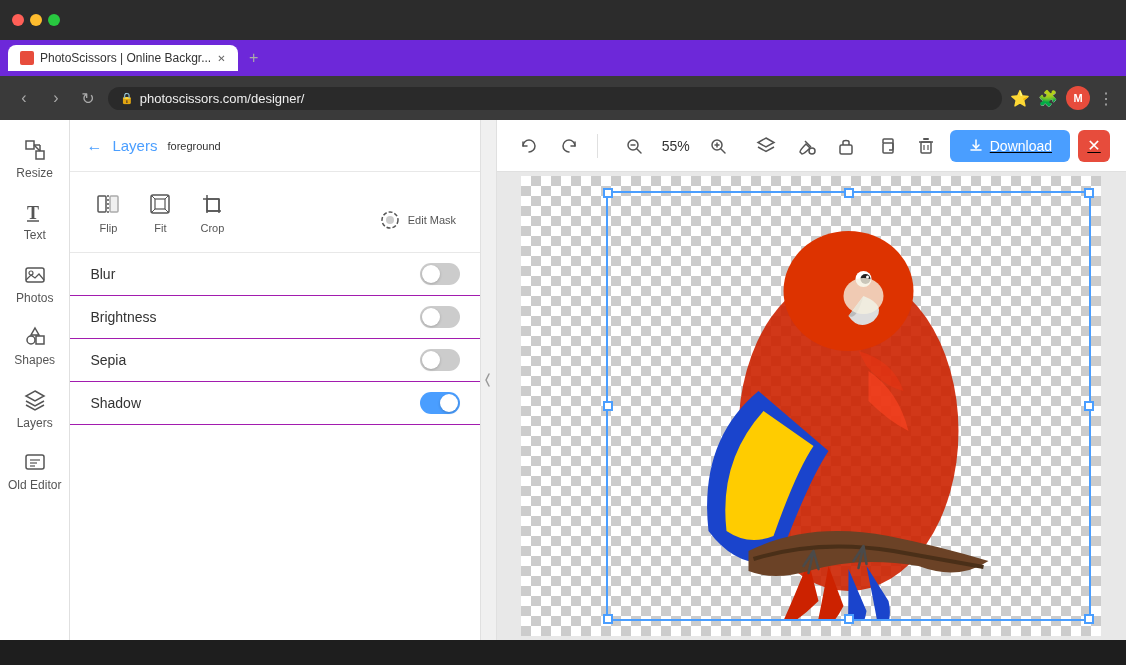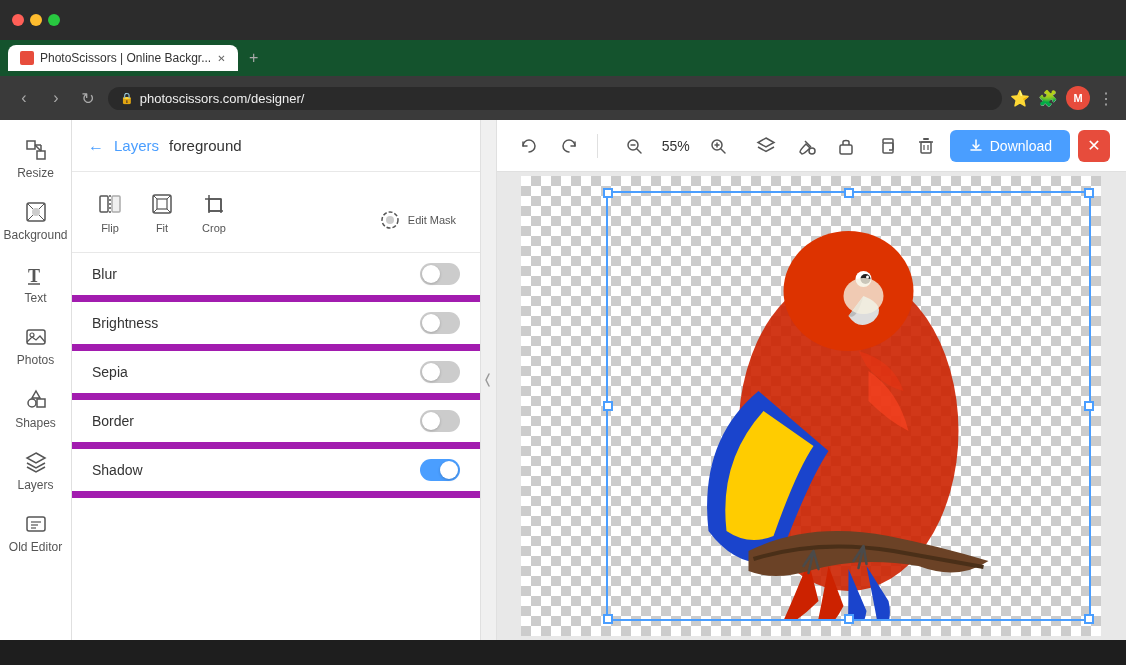--- a/index.html
+++ b/index.html
@@ -6,21 +6,21 @@
     body { font-family: -apple-system, BlinkMacSystemFont, 'Segoe UI', sans-serif; background: #1e1e1e; width: 1126px; height: 665px; overflow: hidden; }
 
     
     .browser-chrome { background: #2c2c2c; width: 100%; }
     .browser-titlebar { display: flex; align-items: center; padding: 8px 12px; gap: 8px; height: 40px; }
     .traffic-lights { display: flex; gap: 6px; }
     .traffic-light { width: 12px; height: 12px; border-radius: 50%; }
     .tl-red { background: #ff5f57; }
     .tl-yellow { background: #febc2e; }
     .tl-green { background: #28c840; }
-    .browser-tab-bar { display: flex; align-items: center; padding: 0 8px; height: 36px; background: #14532d; }
+    .browser-tab-bar { display: flex; align-items: center; padding: 0 8px; height: 36px; background: #6d28d9; }
     .browser-tab { display: flex; align-items: center; gap: 6px; background: #fff; border-radius: 8px 8px 0 0; padding: 6px 12px; font-size: 12px; color: #333; min-width: 180px; }
     .browser-tab-favicon { width: 14px; height: 14px; background: #e74c3c; border-radius: 2px; }
     .browser-tab-close { margin-left: auto; color: #666; font-size: 10px; }
     .browser-tab-new { width: 24px; height: 24px; display: flex; align-items: center; justify-content: center; color: #aaa; font-size: 16px; margin-left: 4px; }
     .browser-nav { display: flex; align-items: center; gap: 8px; padding: 6px 12px; background: #3a3a3a; height: 44px; }
     .nav-btn { color: #aaa; font-size: 16px; cursor: pointer; width: 24px; height: 24px; display: flex; align-items: center; justify-content: center; }
     .address-bar { flex: 1; background: #2a2a2a; border-radius: 20px; padding: 4px 12px; font-size: 13px; color: #eee; display: flex; align-items: center; gap: 6px; }
     .address-lock { color: #aaa; font-size: 11px; }
     .nav-right { display: flex; align-items: center; gap: 8px; color: #aaa; }
 
@@ -42,39 +42,39 @@
 
     
     .panel-toolbar { display: flex; align-items: flex-end; gap: 8px; padding: 12px 16px; border-bottom: 1px solid #e8e8e8; }
     .tool-btn { display: flex; flex-direction: column; align-items: center; gap: 4px; cursor: pointer; padding: 6px 8px; border-radius: 6px; }
     .tool-icon { width: 28px; height: 28px; display: flex; align-items: center; justify-content: center; color: #555; }
     .tool-label { font-size: 11px; color: #555; }
     .edit-mask-btn { display: flex; flex-direction: row; align-items: center; gap: 4px; cursor: pointer; padding: 6px 8px; border-radius: 6px; margin-left: auto; }
 
     
     .filters-list { flex: 1; overflow-y: auto; }
-    .filter-row { display: flex; align-items: center; justify-content: space-between; padding: 10px 20px; border-bottom: 7px solid #a21caf; }
+    .filter-row { display: flex; align-items: center; justify-content: space-between; padding: 10px 20px; border-bottom: 1px solid #a21caf; }
     .filter-name { font-size: 14px; color: #333; }
 
     
     .toggle { width: 40px; height: 22px; border-radius: 11px; background: #ccc; position: relative; cursor: pointer; transition: background 0.2s; }
     .toggle.on { background: #4a9eff; }
     .toggle::after { content: ''; position: absolute; width: 18px; height: 18px; background: #fff; border-radius: 50%; top: 2px; left: 2px; transition: left 0.2s; box-shadow: 0 1px 3px rgba(0,0,0,0.2); }
     .toggle.on::after { left: 20px; }
 
     
     .collapse-handle { width: 16px; background: #f0f0f0; display: flex; align-items: center; justify-content: center; cursor: pointer; border-right: 1px solid #e0e0e0; }
 
     
     .canvas-area { flex: 1; display: flex; flex-direction: column; }
 
     
     .canvas-toolbar { display: flex; padding: 8px 16px; background: #fff; border-bottom: 1px solid #e0e0e0; height: 52px; gap: 8px; }
     .canvas-toolbar-left { display: flex; align-items: center; gap: 8px; }
-    .canvas-toolbar-right { display: flex; align-items: center; gap: 8px; margin-left: auto; }
+    .canvas-toolbar-right { display: flex; align-items: center; gap: 8px; margin-left: auto; text-decoration: underline; }
     .toolbar-icon-btn { width: 32px; height: 32px; display: flex; align-items: center; justify-content: center; cursor: pointer; color: #555; border-radius: 4px; }
     .zoom-area { display: flex; align-items: center; gap: 6px; padding: 0 8px; }
     .zoom-value { font-size: 14px; color: #333; min-width: 40px; text-align: center; }
     .zoom-divider { width: 1px; height: 24px; background: #e0e0e0; margin: 0 4px; }
     .download-btn { background: #4a9eff; color: #fff; border: none; border-radius: 6px; padding: 8px 18px; font-size: 14px; cursor: pointer; display: flex; align-items: center; gap: 6px; font-weight: 500; }
     .close-btn { width: 32px; height: 32px; background: #e74c3c; border-radius: 6px; display: flex; align-items: center; justify-content: center; color: #fff; cursor: pointer; font-size: 16px; }
 
     
     .canvas-container { flex: 1; background: #e8e8e8; display: flex; align-items: center; justify-content: center; overflow: hidden; position: relative; }
 
@@ -169,30 +169,20 @@
           <line x1="10" y1="6" x2="16" y2="6" stroke="#555" stroke-width="1.5"></line>
           <line x1="16" y1="6" x2="16" y2="12" stroke="#555" stroke-width="1.5"></line>
           <line x1="10" y1="6" x2="16" y2="12" stroke="#555" stroke-width="1.5"></line>
         </svg>
       </div>
       <span class="sidebar-item-label">Resize</span>
     </div>
     <div class="sidebar-item">
       <div class="icon-svg">
         <svg width="22" height="22" viewBox="0 0 22 22" fill="none">
-          <rect x="2" y="2" width="18" height="18" rx="2" stroke="#555" stroke-width="1.5" fill="none"></rect>
-          <circle cx="11" cy="11" r="4" fill="#ccc"></circle>
-          <path d="M2 2 L8 8 M20 2 L14 8 M2 20 L8 14 M20 20 L14 14" stroke="#555" stroke-width="1"></path>
-        </svg>
-      </div>
-      <span class="sidebar-item-label">Background</span>
-    </div>
-    <div class="sidebar-item">
-      <div class="icon-svg">
-        <svg width="22" height="22" viewBox="0 0 22 22" fill="none">
           <text x="3" y="18" font-size="18" font-family="serif" fill="#555" font-weight="bold">T</text>
           <line x1="3" y1="20" x2="15" y2="20" stroke="#555" stroke-width="1.5"></line>
         </svg>
       </div>
       <span class="sidebar-item-label">Text</span>
     </div>
     <div class="sidebar-item">
       <div class="icon-svg">
         <svg width="22" height="22" viewBox="0 0 22 22" fill="none">
           <rect x="2" y="4" width="18" height="14" rx="2" stroke="#555" stroke-width="1.5" fill="none"></rect>
@@ -233,21 +223,21 @@
       </div>
       <span class="sidebar-item-label">Old Editor</span>
     </div>
   </div>
 
   <div class="panel">
 
     <div class="panel-header">
       <span class="back-arrow">←</span>
       <span style="color:#4a9eff;font-size:15px;cursor:pointer;">Layers</span>
-      <span style="font-size:15px;color:#333;">foreground</span>
+      <span style="font-size:11px;color:#333;">foreground</span>
     </div>
 
     <div class="panel-toolbar">
       <div class="tool-btn">
         <div class="tool-icon">
           <svg width="26" height="26" viewBox="0 0 26 26" fill="none">
             <rect x="3" y="5" width="8" height="16" rx="1" stroke="#555" stroke-width="1.5" fill="none"></rect>
             <line x1="13" y1="4" x2="13" y2="22" stroke="#555" stroke-width="1.5" stroke-dasharray="2 2"></line>
             <rect x="15" y="5" width="8" height="16" rx="1" stroke="#aaa" stroke-width="1.5" fill="#f0f0f0"></rect>
           </svg>
@@ -294,24 +284,20 @@
       <div class="filter-row">
         <span class="filter-name">Blur</span>
         <div class="toggle"></div>
       </div>
       <div class="filter-row">
         <span class="filter-name">Brightness</span>
         <div class="toggle"></div>
       </div>
       <div class="filter-row">
         <span class="filter-name">Sepia</span>
-        <div class="toggle"></div>
-      </div>
-      <div class="filter-row">
-        <span class="filter-name">Border</span>
         <div class="toggle"></div>
       </div>
       <div class="filter-row">
         <span class="filter-name">Shadow</span>
         <div class="toggle on"></div>
       </div>
     </div>
   </div>
 
   <div class="collapse-handle">

